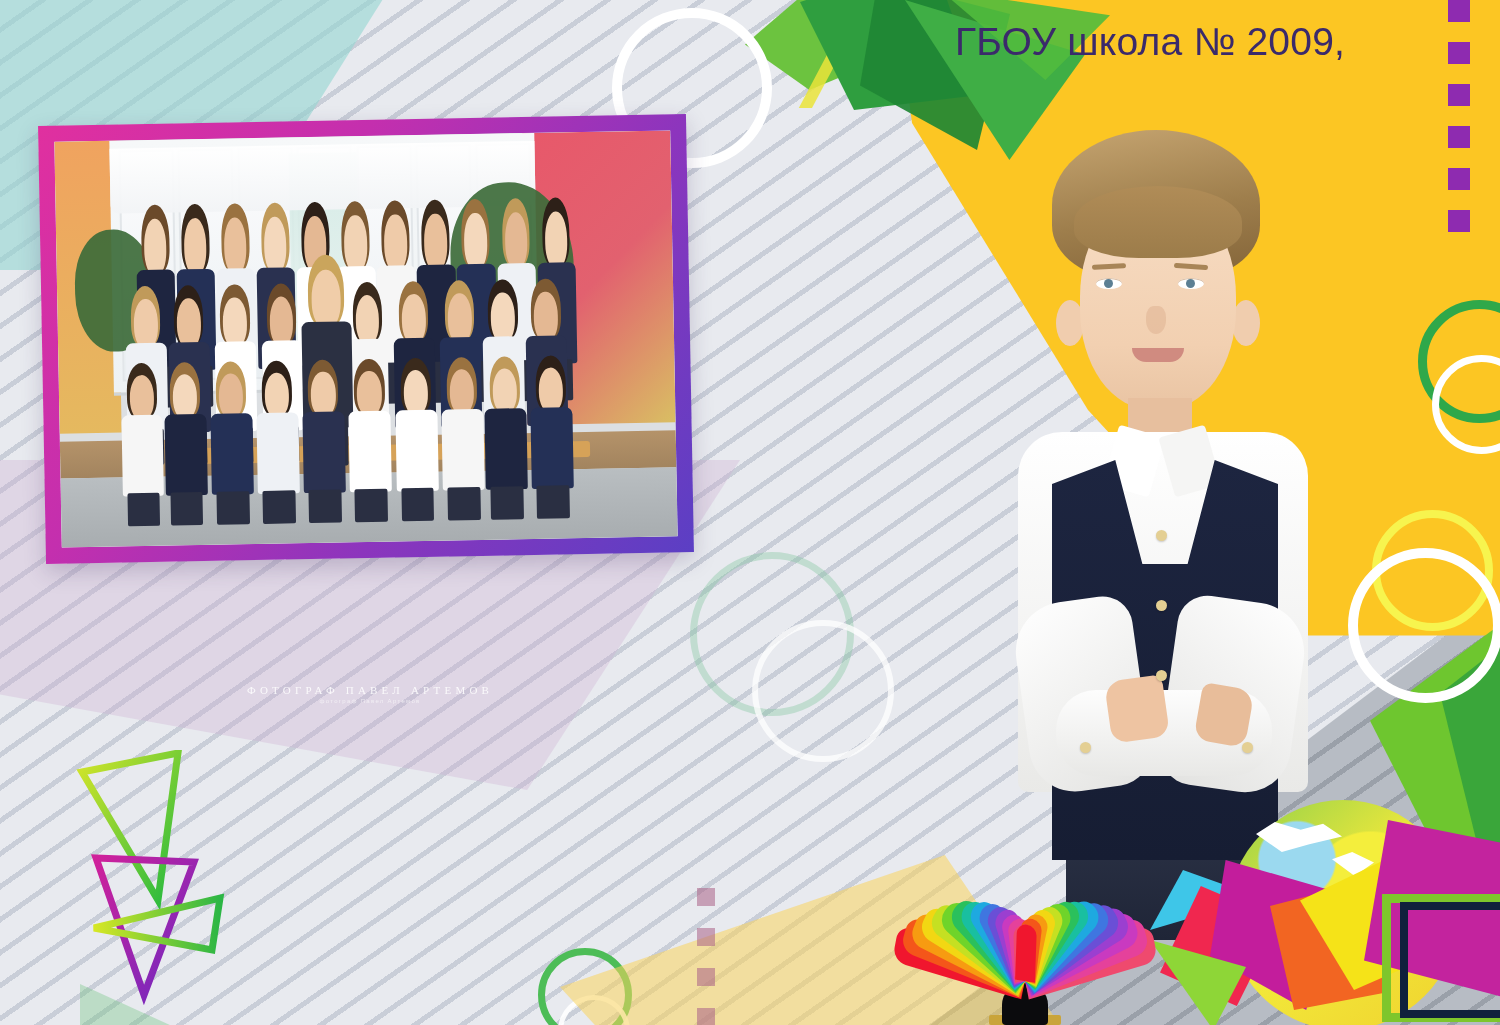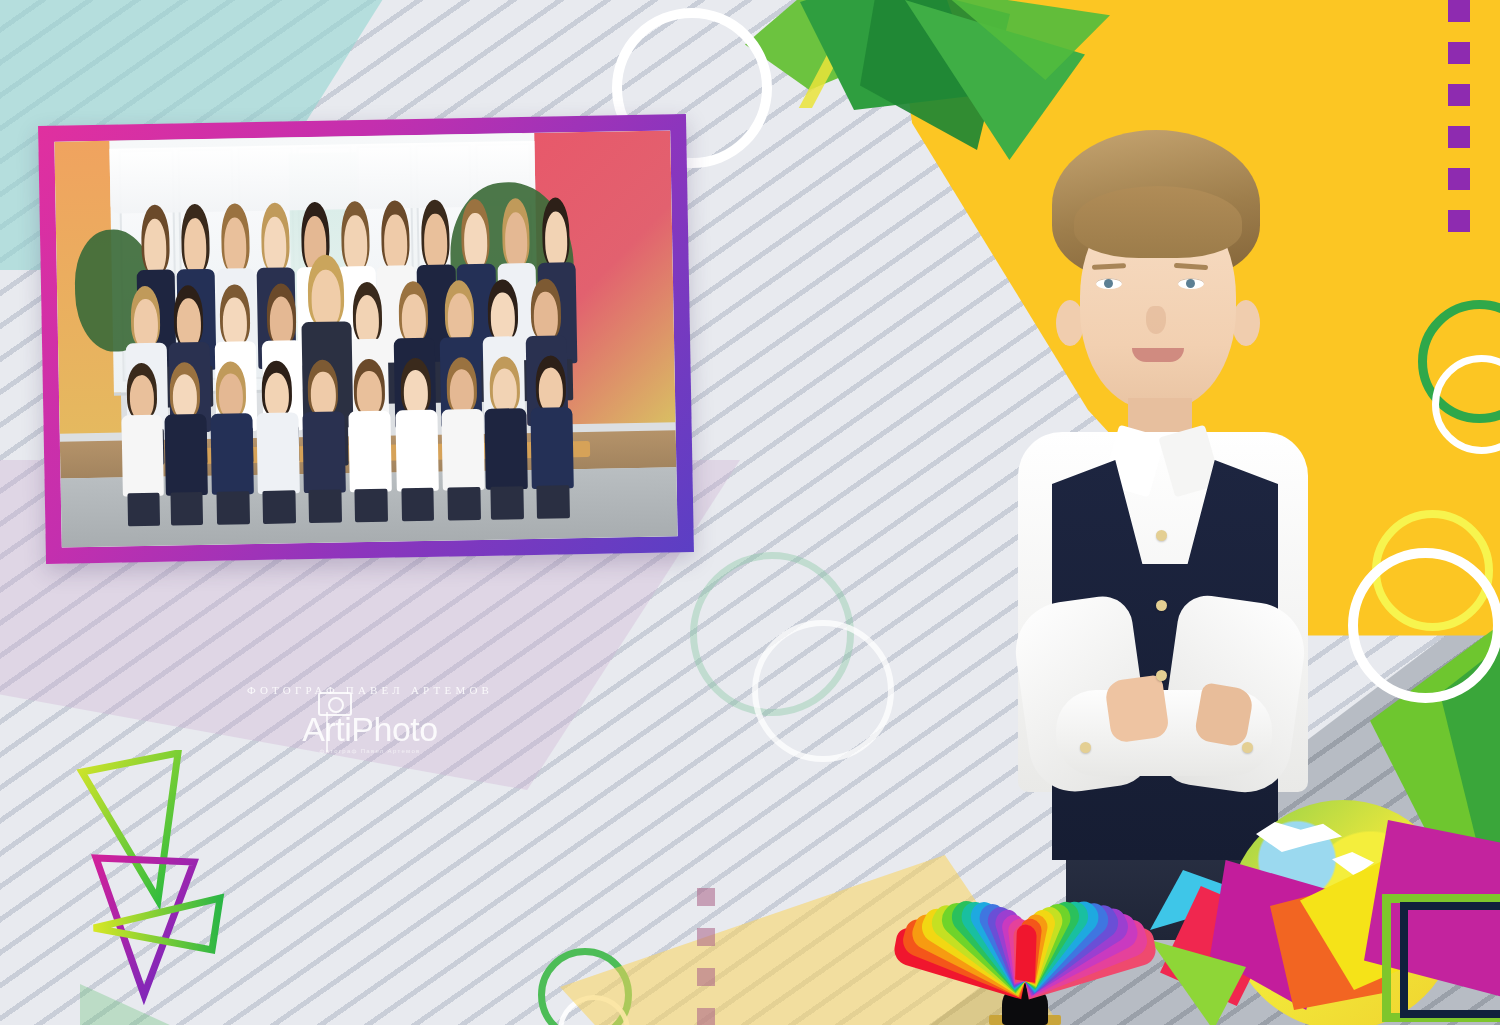--- a/index.html
+++ b/index.html
@@ -570,29 +570,25 @@
               <span class="body" style="top: 32%; width: 100%; height: 50%; background: rgb(36, 48, 86);"></span>
               <span class="legs" style="top: 80%; width: 78%; height: 20%;"></span>
             </div>
           </div>
       </div>
     </div>
   </div>
 
   <div class="wm">
     <div class="wm-name">Фотограф Павел Артемов</div>
-    <div class="wm-logo">
-      <span class="wm-cam"></span>
-      <span class="wm-tripod"></span>
-      <span class="txt">ArtiPhoto</span>
-    </div>
     <div class="wm-sub">фотограф Павел Артемов</div>
   </div>
 
   <div class="title">
+    <div>ГБОУ школа № 2009,</div>
   </div>
 
   <div class="boy">
     <span class="pants"></span>
     <span class="hair"></span>
     <span class="ear l"></span>
     <span class="ear r"></span>
     <span class="face"></span>
     <span class="bang"></span>
     <span class="brow l"></span>

